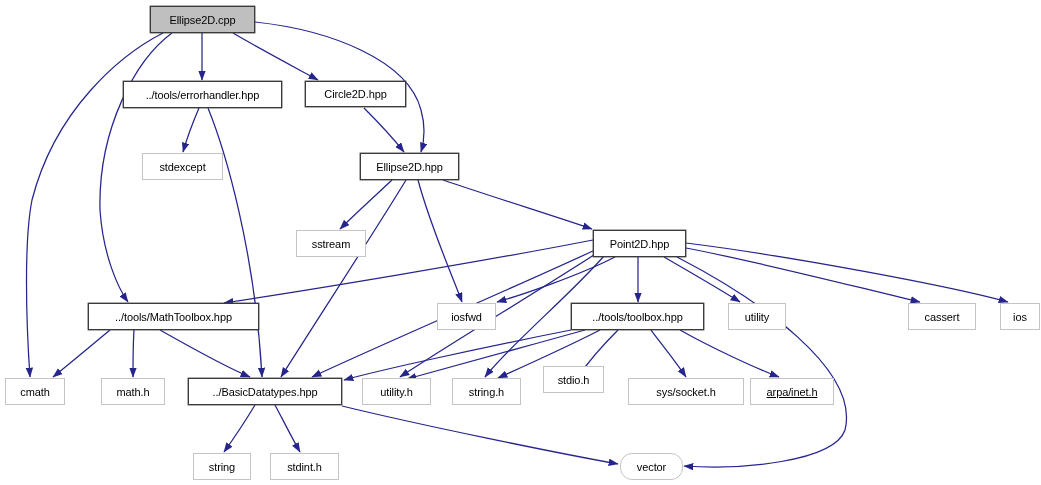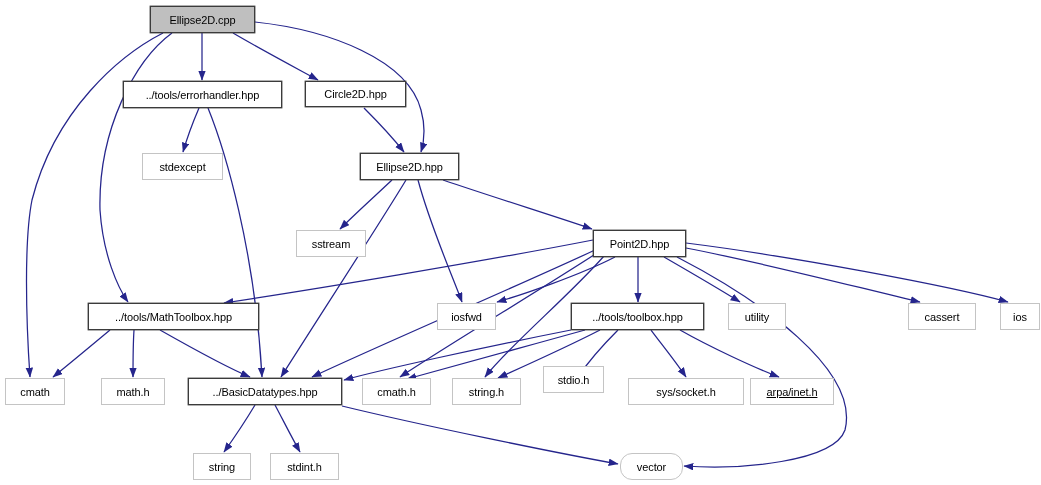--- a/index.html
+++ b/index.html
@@ -136,21 +136,21 @@
       <div class="node" style="left: 5px; top: 378px; width: 60px; height: 27px;">
         <span>cmath</span>
       </div>
       <div class="node" style="left: 101px; top: 378px; width: 64px; height: 27px;">
         <span>math.h</span>
       </div>
       <div class="node strong" style="left: 188px; top: 378px; width: 154px; height: 27px;">
         <span>../BasicDatatypes.hpp</span>
       </div>
       <div class="node" style="left: 362px; top: 378px; width: 69px; height: 27px;">
-        <span>cmath.h</span>
+        <span>utility.h</span>
       </div>
       <div class="node" style="left: 452px; top: 378px; width: 69px; height: 27px;">
         <span>string.h</span>
       </div>
       <div class="node" style="left: 543px; top: 366px; width: 61px; height: 27px;">
         <span>stdio.h</span>
       </div>
       <div class="node" style="left: 628px; top: 378px; width: 116px; height: 27px;">
         <span>sys/socket.h</span>
       </div>

